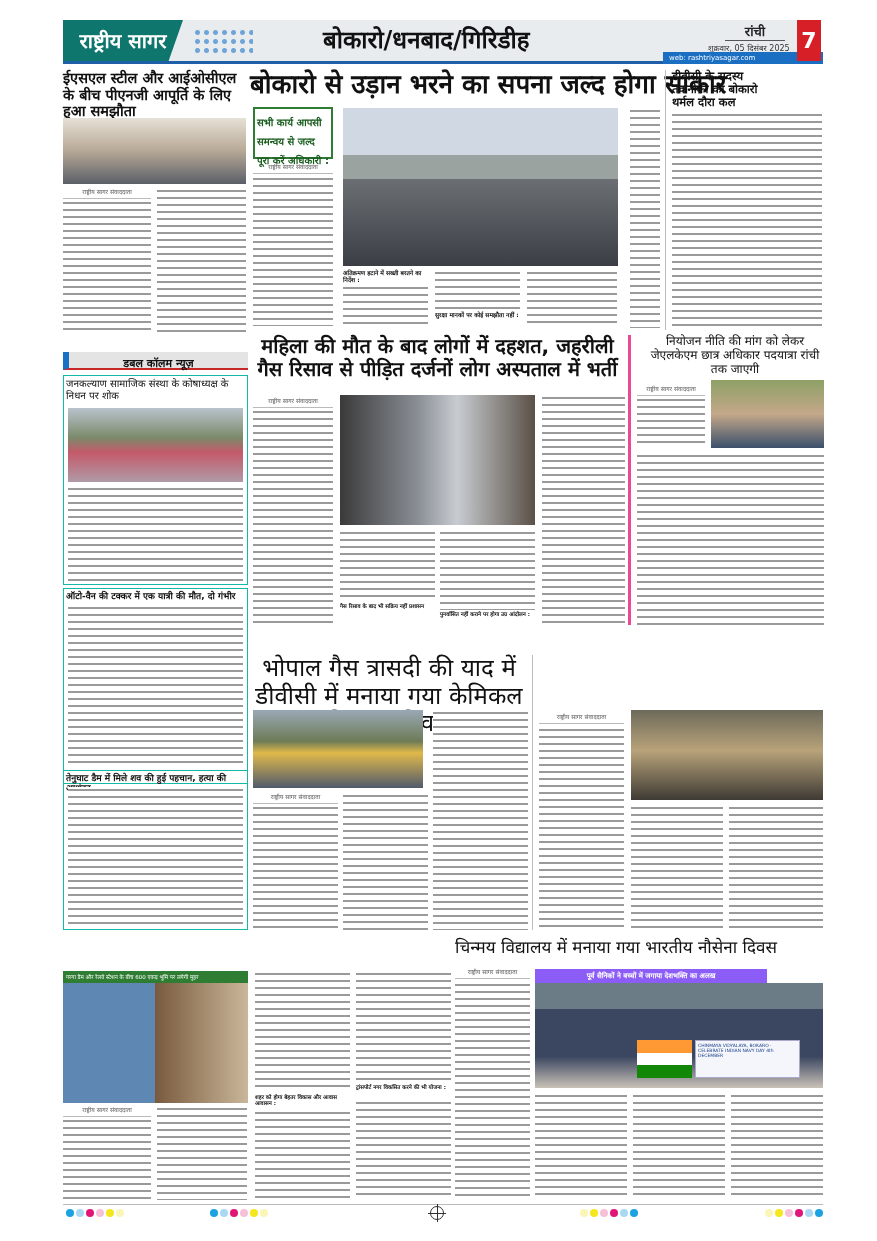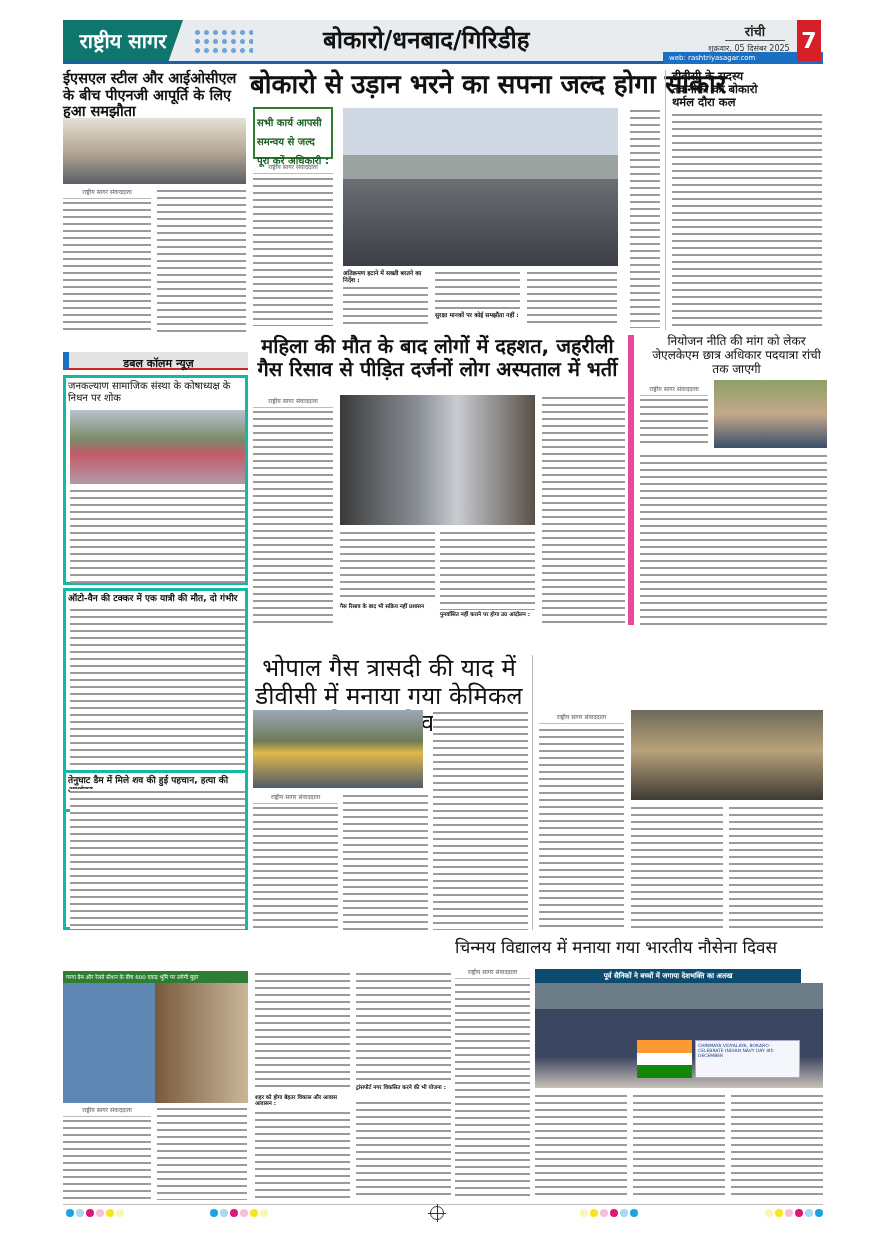--- a/index.html
+++ b/index.html
@@ -12,21 +12,21 @@
 .city{left:662px;top:2px;font-size:13px;font-weight:bold;width:60px;text-align:center;border-bottom:1px solid #555}
 .date{left:645px;top:22px;font-size:8px;color:#333}
 .pageno{left:734px;top:0;width:24px;height:41px;background:#d61f26;color:#fff;font-weight:bold;font-size:22px;display:flex;align-items:center;justify-content:center}
 .web{left:600px;top:32px;width:160px;height:12px;background:#1a6fc2;color:#fff;font-size:7px;padding-left:6px;line-height:12px}
 .h{font-weight:bold;color:#111;line-height:1.15}
 .txt{font-size:5.5px;line-height:7.2px;color:#444;text-align:justify;overflow:hidden}
 .txt::after{content:"";display:block}
 .lines{background:repeating-linear-gradient(#fff 0 2px,#9a9a9a 2px 4px,#fff 4px 7px);}
 .photo{background:linear-gradient(135deg,#8b7d6b,#c9b9a0 40%,#5b6a7a 70%,#a88f73)}
 .byline{font-size:6px;color:#555;text-align:center;border-bottom:1px solid #bbb;padding-bottom:2px}
-.box{border:3px solid #14b8a6}
+.box{border:1px solid #14b8a6}
 .reg{display:flex;gap:2px}
 .reg span{width:8px;height:8px;border-radius:50%;display:inline-block}
 </style>
 </head>
 <body>
 
 <div class="abs masthead">
   <div class="abs brand">राष्ट्रीय सागर</div>
   <div class="abs dots"></div>
   <div class="abs edition">बोकारो/धनबाद/गिरिडीह</div>
@@ -69,21 +69,21 @@
 <div class="abs" style="left:63px;top:352px;width:185px;height:18px;background:#e4e4e4;border-left:6px solid #1a6fc2;border-bottom:2px solid #c62828;text-align:center">
   <span class="h" style="font-size:11px">डबल कॉलम न्यूज़</span>
 </div>
 
 <div class="abs box" style="left:63px;top:375px;width:185px;height:210px;padding:2px">
   <div class="h" style="font-size:10px;font-weight:normal">जनकल्याण सामाजिक संस्था के कोषाध्यक्ष के निधन पर शोक</div>
   <div class="abs photo" style="left:4px;top:32px;width:175px;height:74px;background:linear-gradient(180deg,#b9c3cd,#7b8a6a 40%,#c45a6a 60%,#b09aa7)"></div>
   <div class="abs txt lines" style="left:4px;top:110px;width:175px;height:95px"></div>
 </div>
 
-<div class="abs box" style="left:63px;top:588px;width:185px;height:224px;padding:2px">
+<div class="abs box" style="left:63px;top:588px;width:185px;height:196px;padding:2px">
   <div class="h" style="font-size:9px">ऑटो-वैन की टक्कर में एक यात्री की मौत, दो गंभीर</div>
   <div class="abs txt lines" style="left:4px;top:16px;width:175px;height:160px"></div>
 </div>
 
 <div class="abs box" style="left:63px;top:770px;width:185px;height:160px;padding:2px">
   <div class="h" style="font-size:9px">तेनुघाट डैम में मिले शव की हुई पहचान, हत्या की आशंका</div>
   <div class="abs txt lines" style="left:4px;top:16px;width:175px;height:140px"></div>
 </div>
 
 <div class="abs" style="left:250px;top:335px;width:375px;height:290px">
@@ -91,21 +91,21 @@
   <div class="abs byline" style="left:3px;top:62px;width:80px">राष्ट्रीय सागर संवाददाता</div>
   <div class="abs txt lines" style="left:3px;top:74px;width:80px;height:216px"></div>
   <div class="abs photo" style="left:90px;top:60px;width:195px;height:130px;background:linear-gradient(90deg,#3a3a3a,#8a8f96 40%,#c8ccd1 60%,#5a5046)"></div>
   <div class="abs txt lines" style="left:90px;top:195px;width:95px;height:70px"></div>
   <div class="abs h" style="left:90px;top:268px;width:95px;font-size:5.5px">गैस रिसाव के बाद भी सक्रिय नहीं प्रशासन</div>
   <div class="abs txt lines" style="left:190px;top:195px;width:95px;height:80px"></div>
   <div class="abs h" style="left:190px;top:276px;width:95px;font-size:5.5px">पुनर्वासित नहीं कराने पर होगा उग्र आंदोलन :</div>
   <div class="abs txt lines" style="left:292px;top:60px;width:83px;height:230px"></div>
 </div>
 
-<div class="abs" style="left:628px;top:335px;width:195px;height:290px;border-left:6px solid #ec4899;padding-left:16px">
+<div class="abs" style="left:628px;top:335px;width:195px;height:290px;border-left:3px solid #ec4899;padding-left:16px">
   <div class="h" style="font-size:12px;text-align:center;font-weight:normal">नियोजन नीति की मांग को लेकर जेएलकेएम छात्र अधिकार पदयात्रा रांची तक जाएगी</div>
   <div class="abs byline" style="left:6px;top:50px;width:68px">राष्ट्रीय सागर संवाददाता</div>
   <div class="abs txt lines" style="left:6px;top:62px;width:68px;height:50px"></div>
   <div class="abs photo" style="left:80px;top:45px;width:113px;height:68px;background:linear-gradient(180deg,#8ea066,#c4a88a 50%,#3b4f6b)"></div>
   <div class="abs txt lines" style="left:6px;top:118px;width:187px;height:172px"></div>
 </div>
 
 <div class="abs" style="left:250px;top:655px;width:278px;height:275px">
   <div class="h" style="font-size:24px;font-weight:normal;text-align:center">भोपाल गैस त्रासदी की याद में डीवीसी में मनाया गया केमिकल निवारण दिवस</div>
   <div class="abs photo" style="left:3px;top:55px;width:170px;height:78px;background:linear-gradient(180deg,#9aa8b6,#6d7b57 40%,#e0b94a 55%,#4f5a6b)"></div>
@@ -136,21 +136,21 @@
   <div class="abs txt lines" style="left:192px;top:172px;width:95px;height:90px"></div>
   <div class="abs txt lines" style="left:293px;top:33px;width:95px;height:110px"></div>
   <div class="abs h" style="left:293px;top:146px;width:95px;font-size:5.5px">ट्रांसपोर्ट नगर विकसित करने की भी योजना :</div>
   <div class="abs txt lines" style="left:293px;top:162px;width:95px;height:100px"></div>
 </div>
 
 <div class="abs" style="left:455px;top:938px;width:368px;height:262px">
   <div class="h" style="font-size:17px;font-weight:normal;white-space:nowrap">चिन्मय विद्यालय में मनाया गया भारतीय नौसेना दिवस</div>
   <div class="abs byline" style="left:0;top:30px;width:75px">राष्ट्रीय सागर संवाददाता</div>
   <div class="abs txt lines" style="left:0;top:44px;width:75px;height:218px"></div>
-  <div class="abs" style="left:80px;top:31px;width:266px;height:14px;background:#0c4a6e;color:#fff;font-size:7px;text-align:center;line-height:14px;font-weight:bold">
+  <div class="abs" style="left:80px;top:31px;width:232px;height:14px;background:#8b5cf6;color:#fff;font-size:7px;text-align:center;line-height:14px;font-weight:bold">
     <span>पूर्व सैनिकों ने बच्चों में जगाया देशभक्ति का अलख</span>
   </div>
   <div class="abs photo" style="left:80px;top:45px;width:288px;height:105px;background:linear-gradient(180deg,#6b7c86 0 25%,#3b4660 25% 70%,#c9c2b8)"></div>
   <div class="abs" style="left:182px;top:102px;width:55px;height:38px;background:linear-gradient(#ff9933 0 33%,#fff 33% 66%,#138808 66%)"></div>
   <div class="abs" style="left:240px;top:102px;width:105px;height:38px;background:#f4f6fb;border:1px solid #aac;font-size:4.5px;color:#1a3f8a;padding:2px;overflow:hidden">
     <span>CHINMAYA VIDYALAYA, BOKARO · CELEBRATE INDIAN NAVY DAY 4th DECEMBER</span>
   </div>
   <div class="abs txt lines" style="left:80px;top:155px;width:92px;height:107px"></div>
   <div class="abs txt lines" style="left:178px;top:155px;width:92px;height:107px"></div>
   <div class="abs txt lines" style="left:276px;top:155px;width:92px;height:107px"></div>

